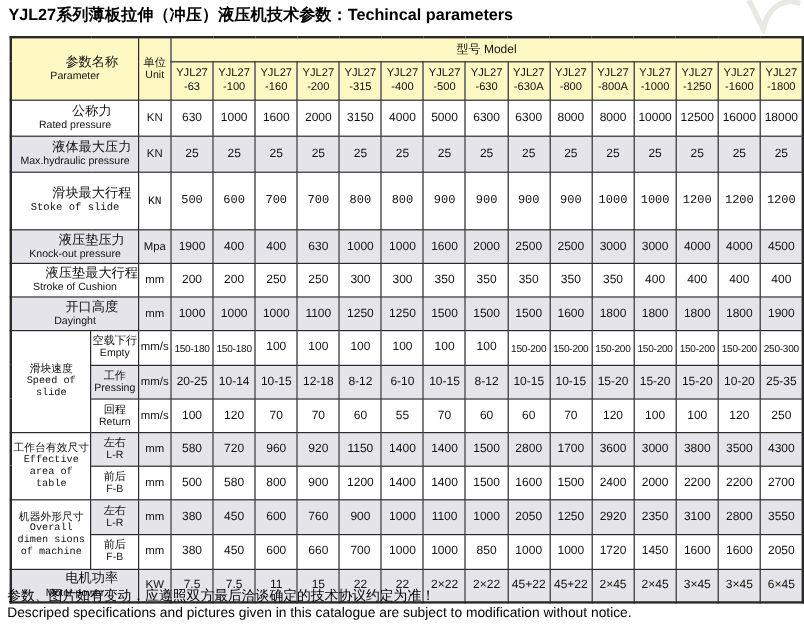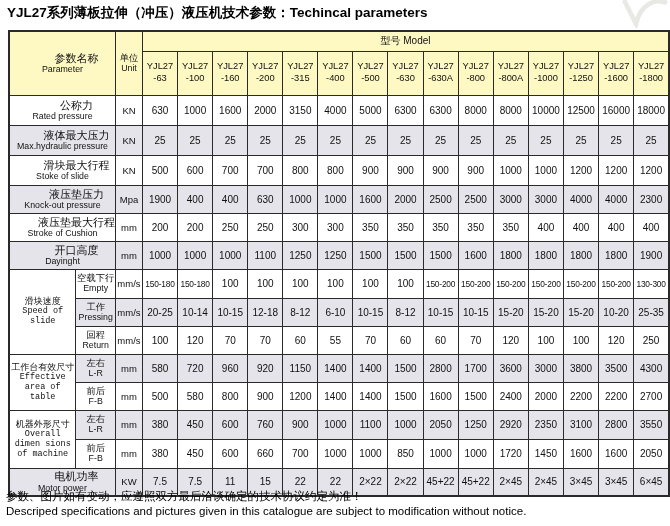--- a/index.html
+++ b/index.html
@@ -75,21 +75,21 @@
           <td class="hdr" colspan="2" rowspan="2">
             <div class="zh">参数名称</div>
             <div class="en">Parameter</div>
           </td>
           <td class="hdr" rowspan="2">
             <div class="zh-s">单位</div>
             <div class="en-s">Unit</div>
           </td>
           <td class="hdr" colspan="15" style="font-size: 10px;">型号 Model</td>
         </tr>
-        <tr style="height: 44px;">
+        <tr style="height: 32px;">
           <td class="hdr modelcell">
             <div>YJL27</div>
             <div>-63</div>
           </td>
           <td class="hdr modelcell">
             <div>YJL27</div>
             <div>-100</div>
           </td>
           <td class="hdr modelcell">
             <div>YJL27</div>
@@ -183,21 +183,21 @@
           <td class="val">25</td>
           <td class="val">25</td>
           <td class="val">25</td>
           <td class="val">25</td>
           <td class="val">25</td>
           <td class="val">25</td>
           <td class="val">25</td>
           <td class="val">25</td>
           <td class="val">25</td>
         </tr>
-        <tr style="height: 30px;">
+        <tr style="height: 48px; font-family: Liberation Mono, monospace;">
           <td colspan="2">
             <div class="zh">滑块最大行程</div>
             <div class="en">Stoke of slide</div>
           </td>
           <td class="unitcell">KN</td>
           <td class="val">500</td>
           <td class="val">600</td>
           <td class="val">700</td>
           <td class="val">700</td>
           <td class="val">800</td>
@@ -225,21 +225,21 @@
           <td class="val">1000</td>
           <td class="val">1000</td>
           <td class="val">1600</td>
           <td class="val">2000</td>
           <td class="val">2500</td>
           <td class="val">2500</td>
           <td class="val">3000</td>
           <td class="val">3000</td>
           <td class="val">4000</td>
           <td class="val">4000</td>
-          <td class="val">2300</td>
+          <td class="val">4500</td>
         </tr>
         <tr style="height: 28px;">
           <td colspan="2">
             <div class="zh">液压垫最大行程</div>
             <div class="en">Stroke of Cushion</div>
           </td>
           <td class="unitcell">mm</td>
           <td class="val">200</td>
           <td class="val">200</td>
           <td class="val">250</td>
@@ -295,21 +295,21 @@
           <td class="val">100</td>
           <td class="val">100</td>
           <td class="val">100</td>
           <td class="val">100</td>
           <td class="val sm">150-200</td>
           <td class="val sm">150-200</td>
           <td class="val sm">150-200</td>
           <td class="val sm">150-200</td>
           <td class="val sm">150-200</td>
           <td class="val sm">150-200</td>
-          <td class="val sm">130-300</td>
+          <td class="val sm">250-300</td>
         </tr>
         <tr class="shaded" style="height: 28px;">
           <td>
             <div class="zh-s">工作</div>
             <div class="en-s">Pressing</div>
           </td>
           <td class="unitcell">mm/s</td>
           <td class="val">20-25</td>
           <td class="val">10-14</td>
           <td class="val">10-15</td>

